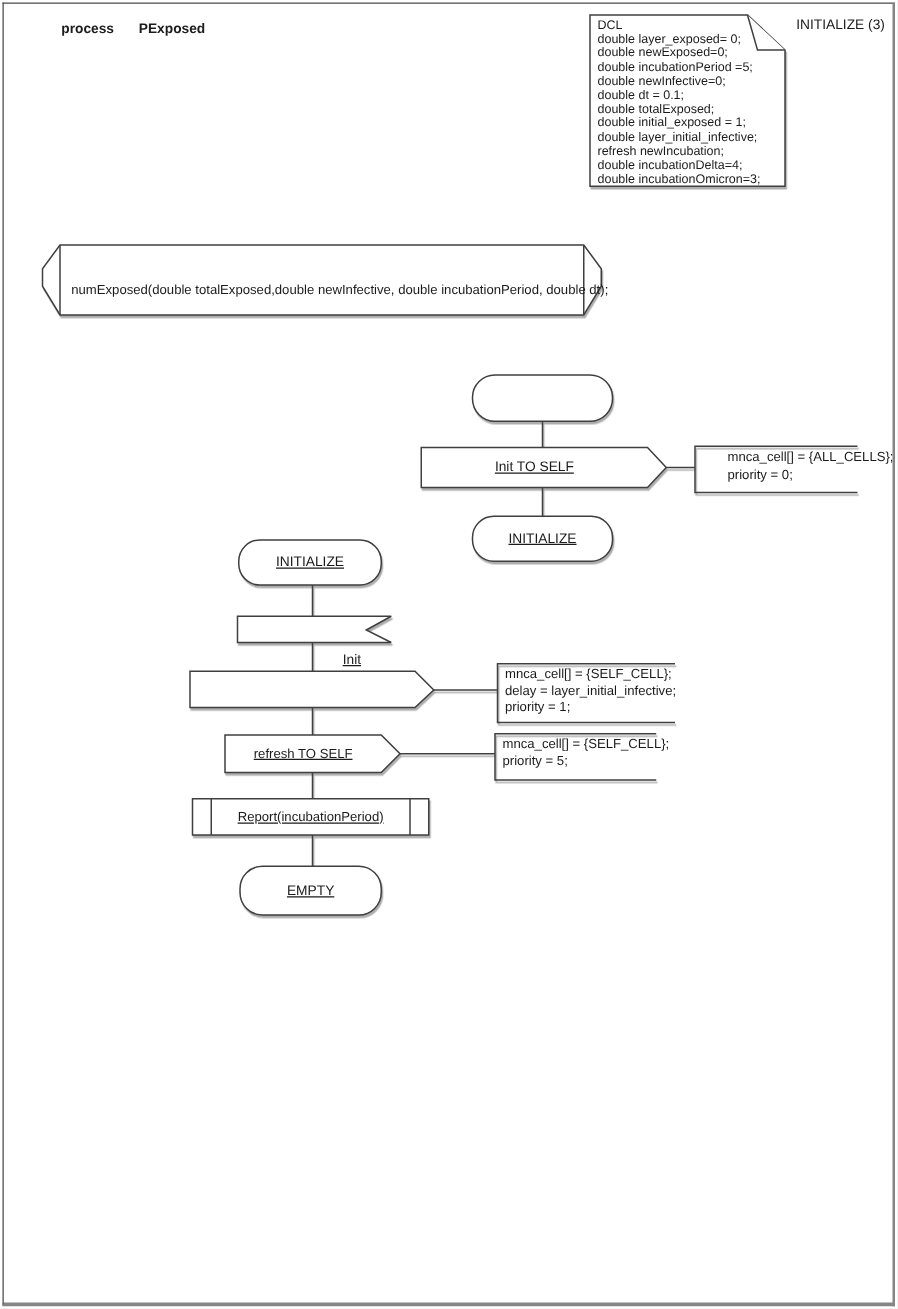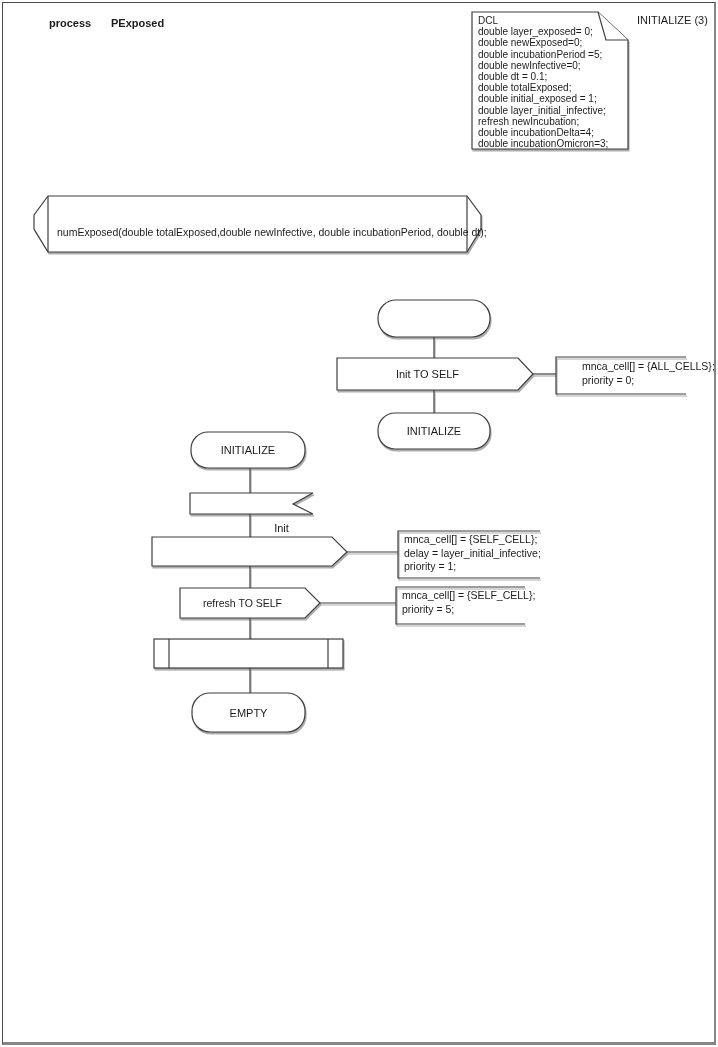--- a/index.html
+++ b/index.html
@@ -24,20 +24,21 @@
     filter:drop-shadow(1px 2px 0 rgba(160,160,160,0.85));
   }
   .lbl{
     position:absolute;
     font-size:11px;
     white-space:nowrap;
   }
   .center{
     display:flex;align-items:center;justify-content:center;
     text-align:left;
+    text-decoration:underline;
   }
   .bold{font-weight:bold;padding-left:24px;}
   .dcl-text{
     position:absolute;left:478px;top:15px;
     font-size:10px;line-height:11.2px;white-space:nowrap;
   }
   .comment-text{
     position:absolute;
     font-size:10.5px;line-height:13.5px;white-space:nowrap;
   }
@@ -143,16 +144,17 @@
   <div class="comment-text" style="left:404px;top:533px;">
     <div>mnca_cell[] = {SELF_CELL};</div>
     <div>delay = layer_initial_infective;</div>
     <div>priority = 1;</div>
   </div>
   <div class="lbl center" style="left:180px;top:588px;width:125px;height:30px;font-size:10.5px;">refresh TO SELF</div>
   <div class="comment-text" style="left:402px;top:589px;">
     <div>mnca_cell[] = {SELF_CELL};</div>
     <div>priority = 5;</div>
   </div>
+  <div class="lbl center" style="left:169px;top:639px;width:159px;height:29px;font-size:10.5px;">Report(incubationPeriod)</div>
   <div class="lbl center" style="left:192px;top:693px;width:113px;height:39px;">EMPTY</div>
 
   <div id="page-frame"></div>
 </div>
 
 </body></html>

